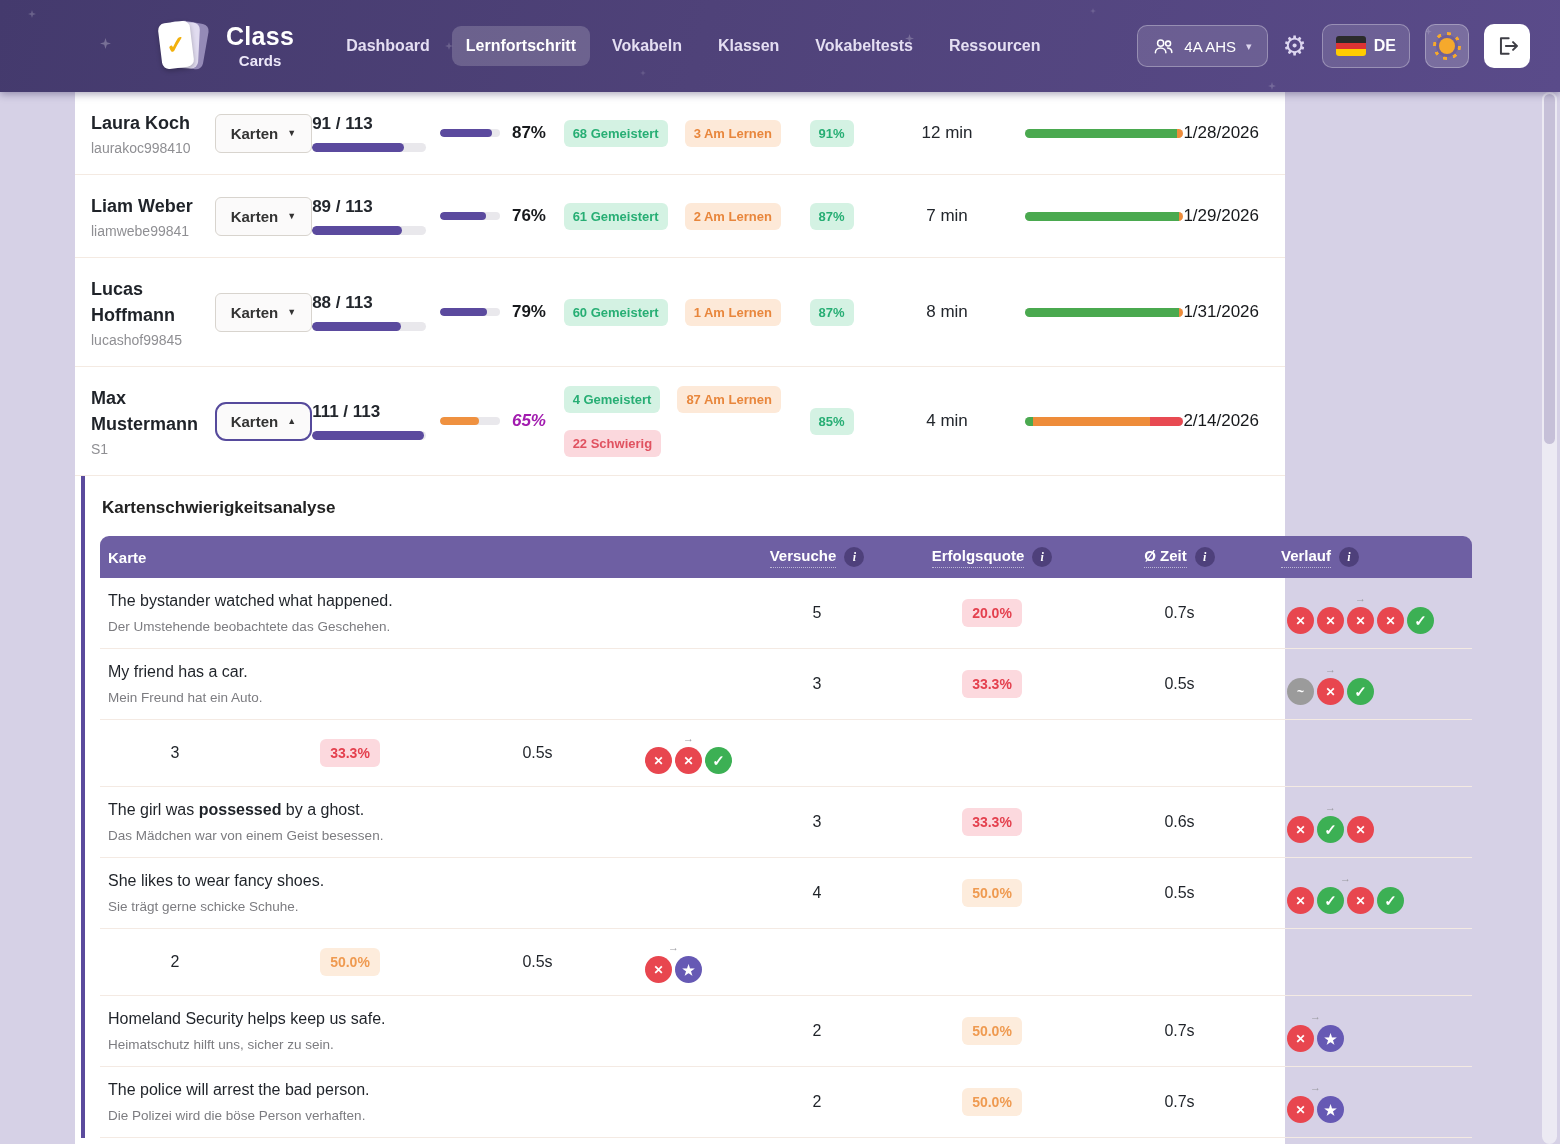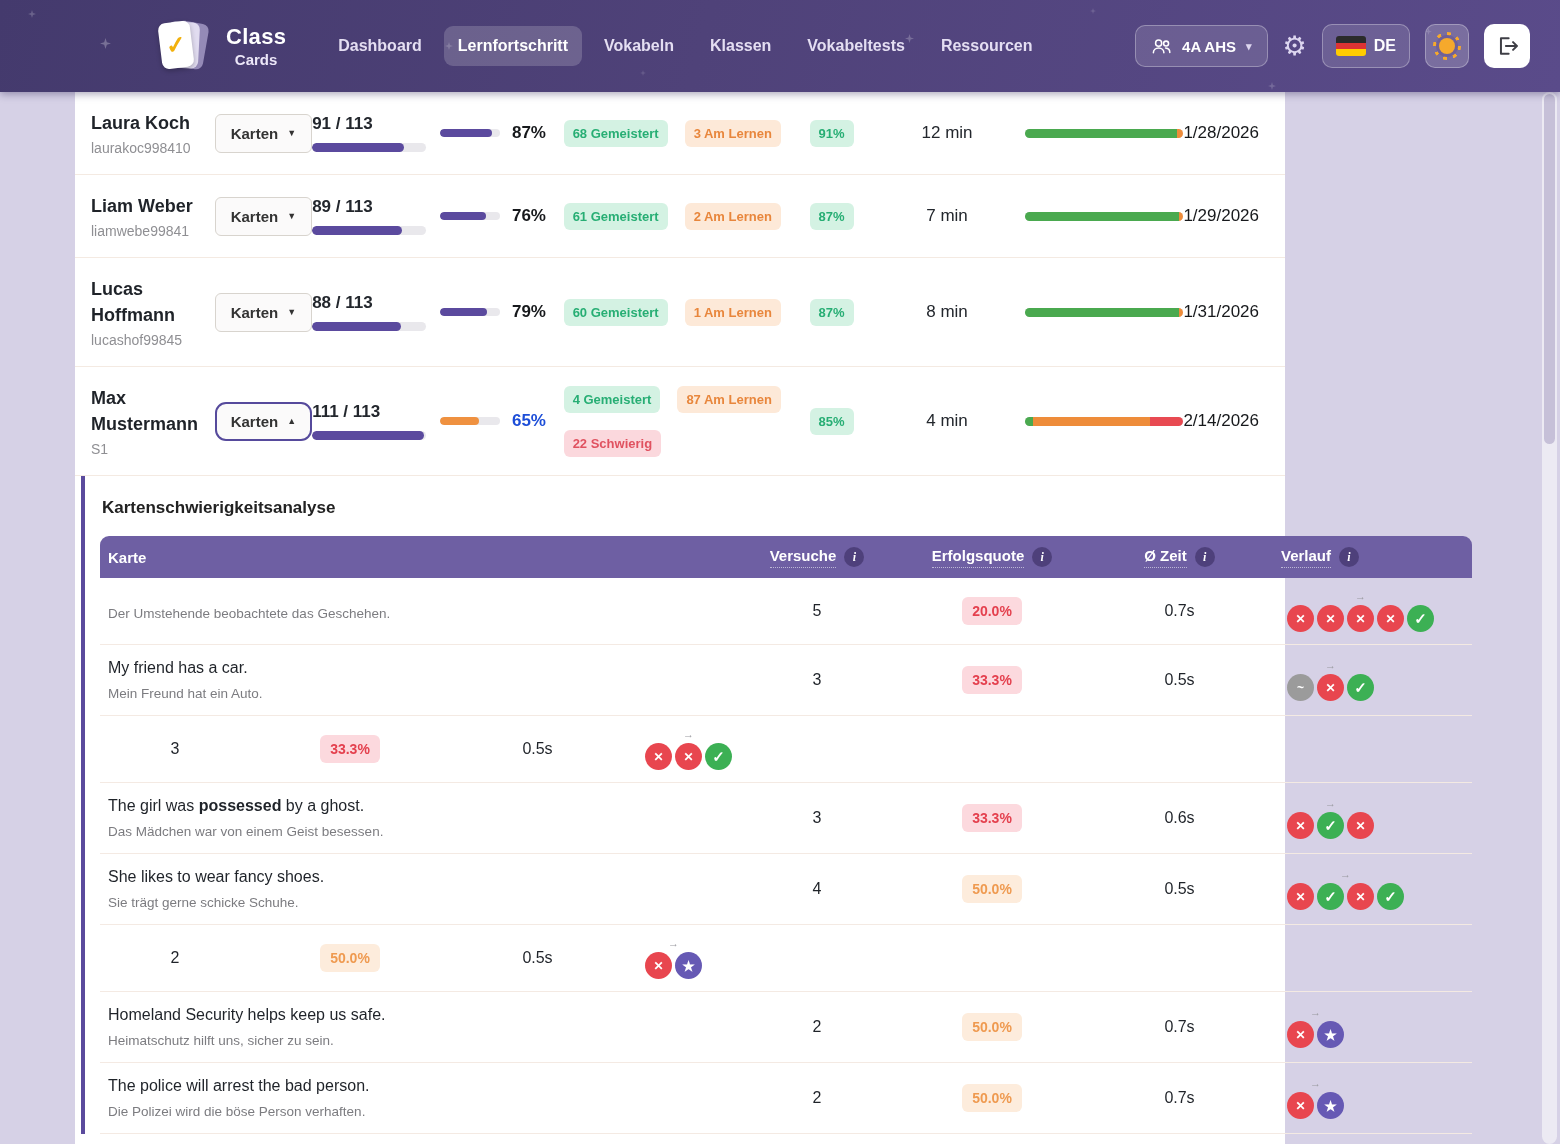--- a/index.html
+++ b/index.html
@@ -15,32 +15,32 @@
 
   .brand { display:flex; align-items:center; gap:14px; margin-left:158px; }
   .logo { position:relative; width:54px; height:58px; }
   .logo .card { position:absolute; width:32px; height:46px; border-radius:7px; top:5px; }
   .logo .c-back { left:16px; background:#beb4dd; opacity:.65; transform:rotate(10deg); }
   .logo .c-mid  { left:9px;  background:#e9e4f6; opacity:.9;  transform:rotate(3deg); }
   .logo .c-front{ left:2px;  background:#ffffff; transform:rotate(-7deg);
     display:flex; align-items:center; justify-content:center; box-shadow:0 2px 5px rgba(0,0,0,.25);
     color:#f2b10d; font-size:24px; font-weight:bold; }
   .brand-text { color:#fff; line-height:1; }
-  .brand-l1 { font-size:22px; font-weight:bold; letter-spacing:.3px; }
+  .brand-l1 { font-size:25px; font-weight:bold; letter-spacing:.3px; }
   .brand-l2 { font-size:15px; font-weight:bold; color:#ece7f8; margin-top:4px; text-align:center; }
 
   .nav { display:flex; align-items:center; gap:8px; margin-left:38px; }
   .nav-item { color:#e4def2; font-size:16px; font-weight:bold; padding:11px 14px; border-radius:9px;
     cursor:pointer; background:transparent; border:none; font-family:inherit; }
   .nav-item.active { background:rgba(255,255,255,.18); color:#fff; }
 
   .header-right { margin-left:auto; display:flex; align-items:center; gap:15px; margin-right:30px; }
   .class-selector { display:flex; align-items:center; gap:10px; padding:11px 15px;
     background:rgba(255,255,255,.13); border:1px solid rgba(255,255,255,.3); border-radius:10px;
-    color:#fff; font-size:15px; font-weight:bold; cursor:pointer; font-family:inherit; }
+    color:#fff; font-size:15px; font-weight:normal; cursor:pointer; font-family:inherit; }
   .chev { font-size:11px; color:#ddd6ef; }
   .gear-btn { background:none; border:none; color:#ddd6f0; font-size:27px; cursor:pointer; line-height:1; }
   .pill-btn { display:flex; align-items:center; gap:8px; padding:0 13px; height:44px;
     background:rgba(255,255,255,.13); border:1px solid rgba(255,255,255,.3); border-radius:10px;
     color:#fff; font-size:16px; font-weight:bold; cursor:pointer; font-family:inherit; }
   .flag { width:30px; height:20px; border-radius:3px; overflow:hidden; display:flex; flex-direction:column; }
   .flag div { flex:1; }
   .flag .f1{ background:#2b2b2b; } .flag .f2{ background:#dd3333; } .flag .f3{ background:#ffcc00; }
   .sun-btn { width:44px; height:44px; background:rgba(255,255,255,.2); border:1px solid rgba(255,255,255,.3);
     border-radius:10px; display:flex; align-items:center; justify-content:center; cursor:pointer; }
@@ -69,21 +69,21 @@
   .s-cards { width:155px; }
   .s-cards-val { font-size:17px; font-weight:bold; color:#23272d; margin-bottom:9px; }
   .bar { background:#e9e8ec; border-radius:5px; overflow:hidden; }
   .s-cards-bar { width:114px; height:9px; }
   .s-cards-fill { height:100%; background:#5b4a9e; border-radius:5px; }
   .s-mastery { width:150px; display:flex; align-items:center; gap:12px; }
   .s-mastery-bar { width:60px; height:8px; }
   .s-mastery-fill { height:100%; border-radius:5px; }
   .fill-purple { background:#5b4a9e; } .fill-orange { background:#ef9140; }
   .s-mastery-pct { font-size:17px; font-weight:bold; color:#17191c; }
-  .s-mastery-pct.orange { color:#1d4ed8; }
+  .s-mastery-pct.orange { color:#a21caf;font-style:italic; }
   .s-badges { width:280px; display:flex; flex-wrap:wrap; gap:17px; align-items:center; }
   .badge { padding:6px 9px; border-radius:6px; font-size:13px; font-weight:bold; white-space:nowrap; }
   .badge-green  { background:#d4f2e3; color:#27ae74; }
   .badge-orange { background:#fde9d8; color:#e8863c; }
   .badge-red    { background:#fbd8dd; color:#e05260; }
   .s-acc { width:90px; text-align:center; }
   .s-time { width:190px; text-align:center; font-size:17px; color:#23272d; }
   .s-activity { width:175px; }
   .s-activity-bar { width:158px; height:9px; display:flex; }
   .seg-green { background:#4aa94f; } .seg-orange { background:#ee8c3a; } .seg-red { background:#e84a52; }
@@ -381,20 +381,21 @@
           <div class="a-col-verlauf">
             <span class="head-cell">
                 <span class="head-label">Verlauf</span>
                 <span class="info-icon">i</span>
               </span>
           </div>
         </div>
         <div>
             <div class="a-row">
               <div class="a-col-karte">
+                <div class="a-front"><span>The bystander watched what happened.</span></div>
                 <div class="a-back"><span>Der Umstehende beobachtete das Geschehen.</span></div>
               </div>
               <div class="a-col-versuche"><span class="a-versuche-val">5</span></div>
               <div class="a-col-erfolg"><span class="rate-badge rate-red">20.0%</span></div>
               <div class="a-col-zeit"><span class="a-zeit-val">0.7s</span></div>
               <div class="a-col-verlauf"><span class="h-wrap"><div class="h-arrow">→</div><div class="h-icons">
                     <span class="h-icon h-red">✕</span>
                     <span class="h-icon h-red">✕</span>
                     <span class="h-icon h-red">✕</span>
                     <span class="h-icon h-red">✕</span>

